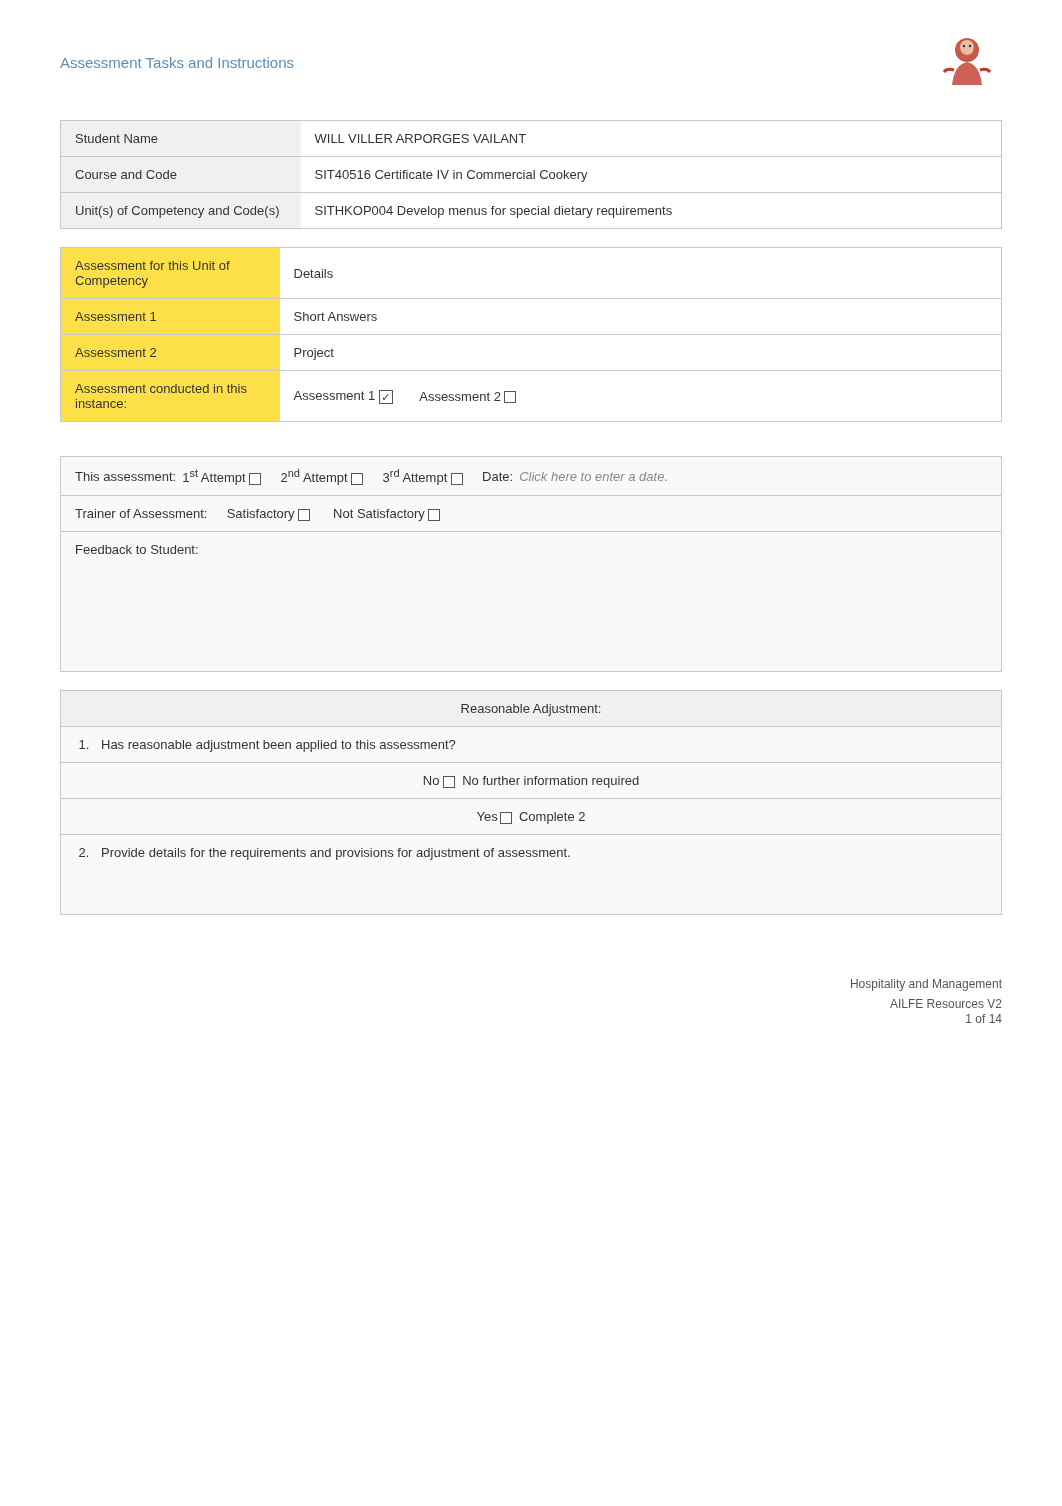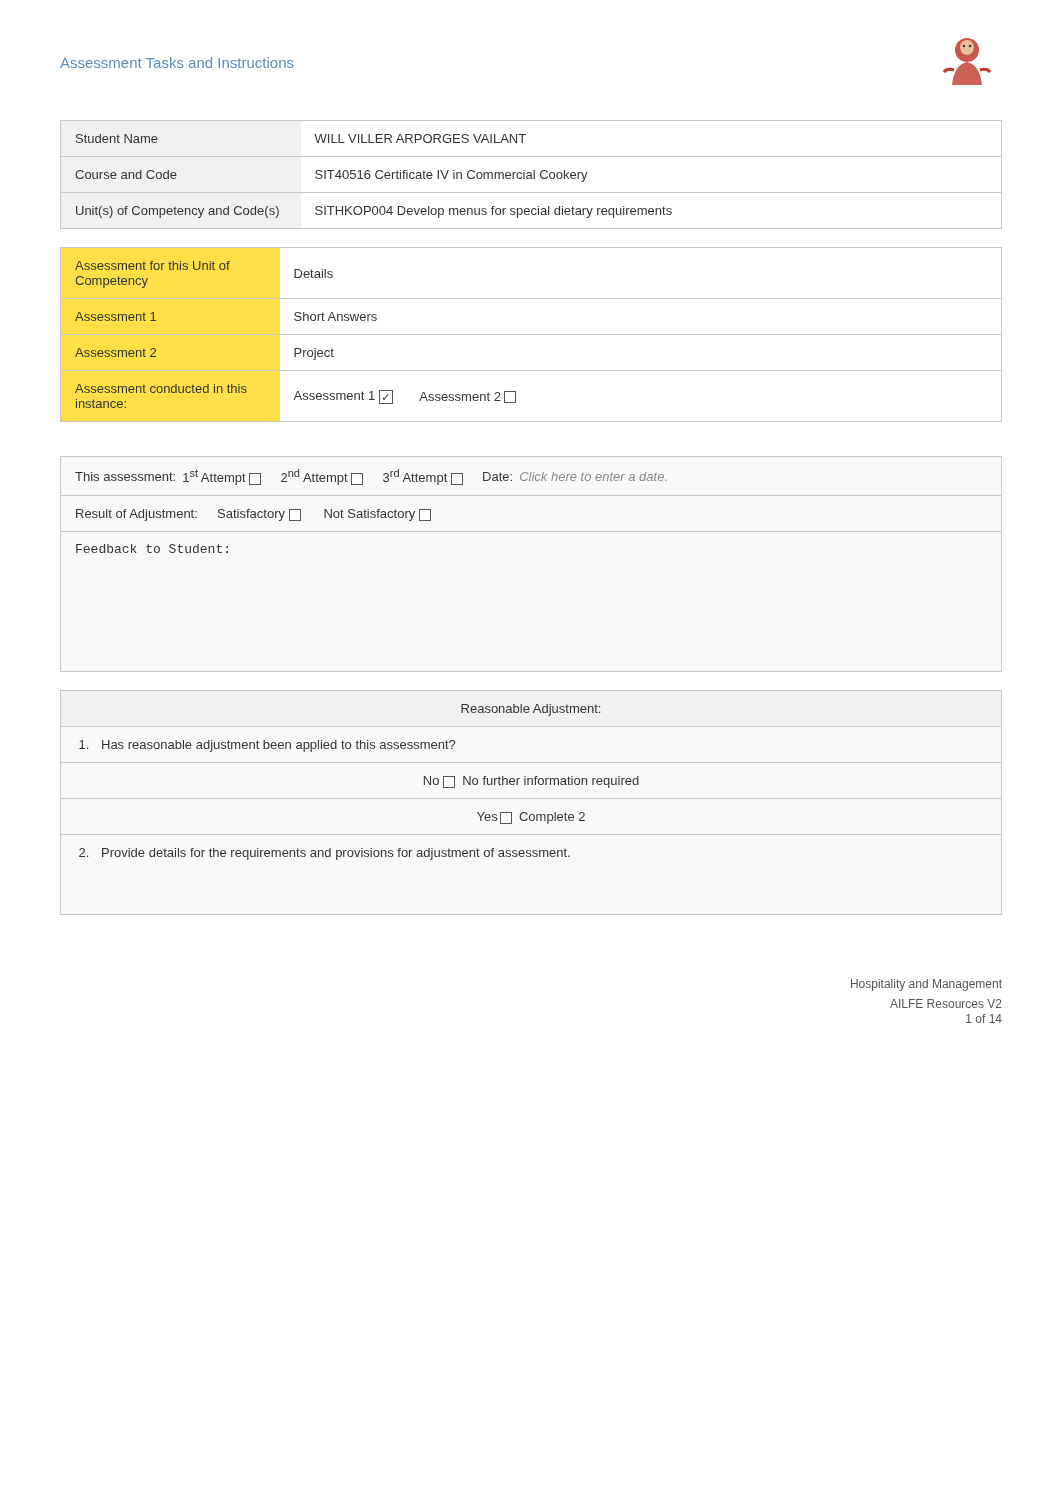--- a/index.html
+++ b/index.html
@@ -109,21 +109,20 @@
     }
 
     .attempt-table td {
       padding: 10px 14px;
       border-bottom: 1px solid #c8c8c8;
       vertical-align: top;
     }
 
     .attempt-table tr:last-child td {
       border-bottom: none;
-      font-family: Liberation Mono, monospace;
     }
 
     .attempt-row td {
       background: #f9f9f9;
     }
 
     .result-row td {
       background: #f9f9f9;
     }
 
@@ -305,21 +304,21 @@
           <span>3<sup>rd</sup> Attempt <span class="checkbox-square"></span></span>
           &nbsp;&nbsp;
           <span>Date:</span>
           <span class="date-placeholder">Click here to enter a date.</span>
         </div>
       </td>
     </tr>
     <tr class="result-row">
       <td>
         <div class="inline-items">
-          <span>Result of Adjustment:</span>
+          <span>Trainer of Assessment:</span>
           &nbsp;&nbsp;
           <span>Satisfactory <span class="checkbox-square"></span></span>
           &nbsp;&nbsp;&nbsp;
           <span>Not Satisfactory <span class="checkbox-square"></span></span>
         </div>
       </td>
     </tr>
     <tr class="feedback-row">
       <td>
         <span>Feedback to Student:</span>

